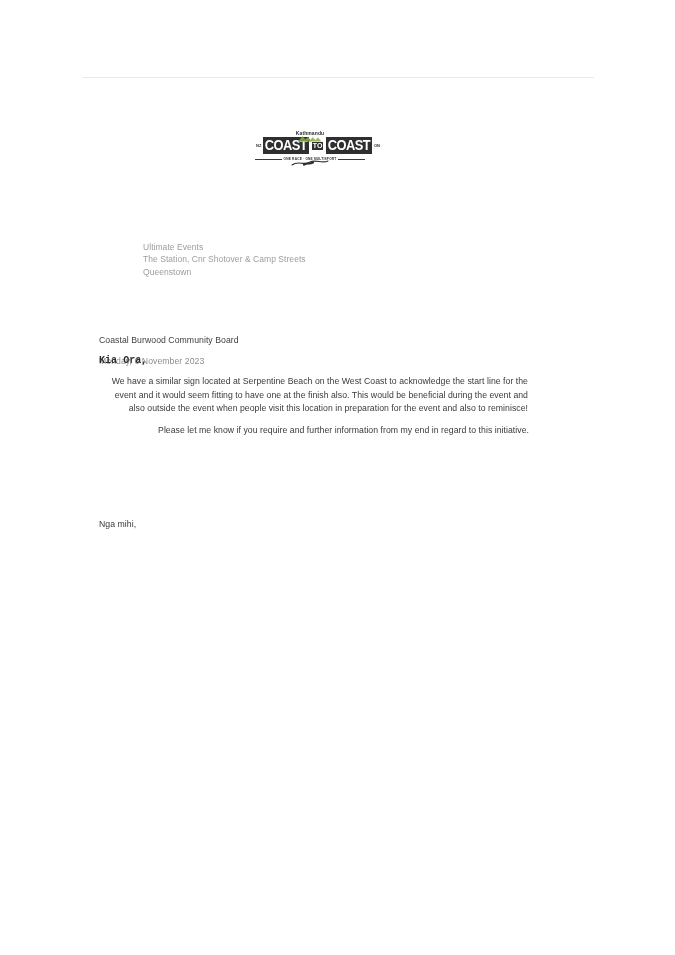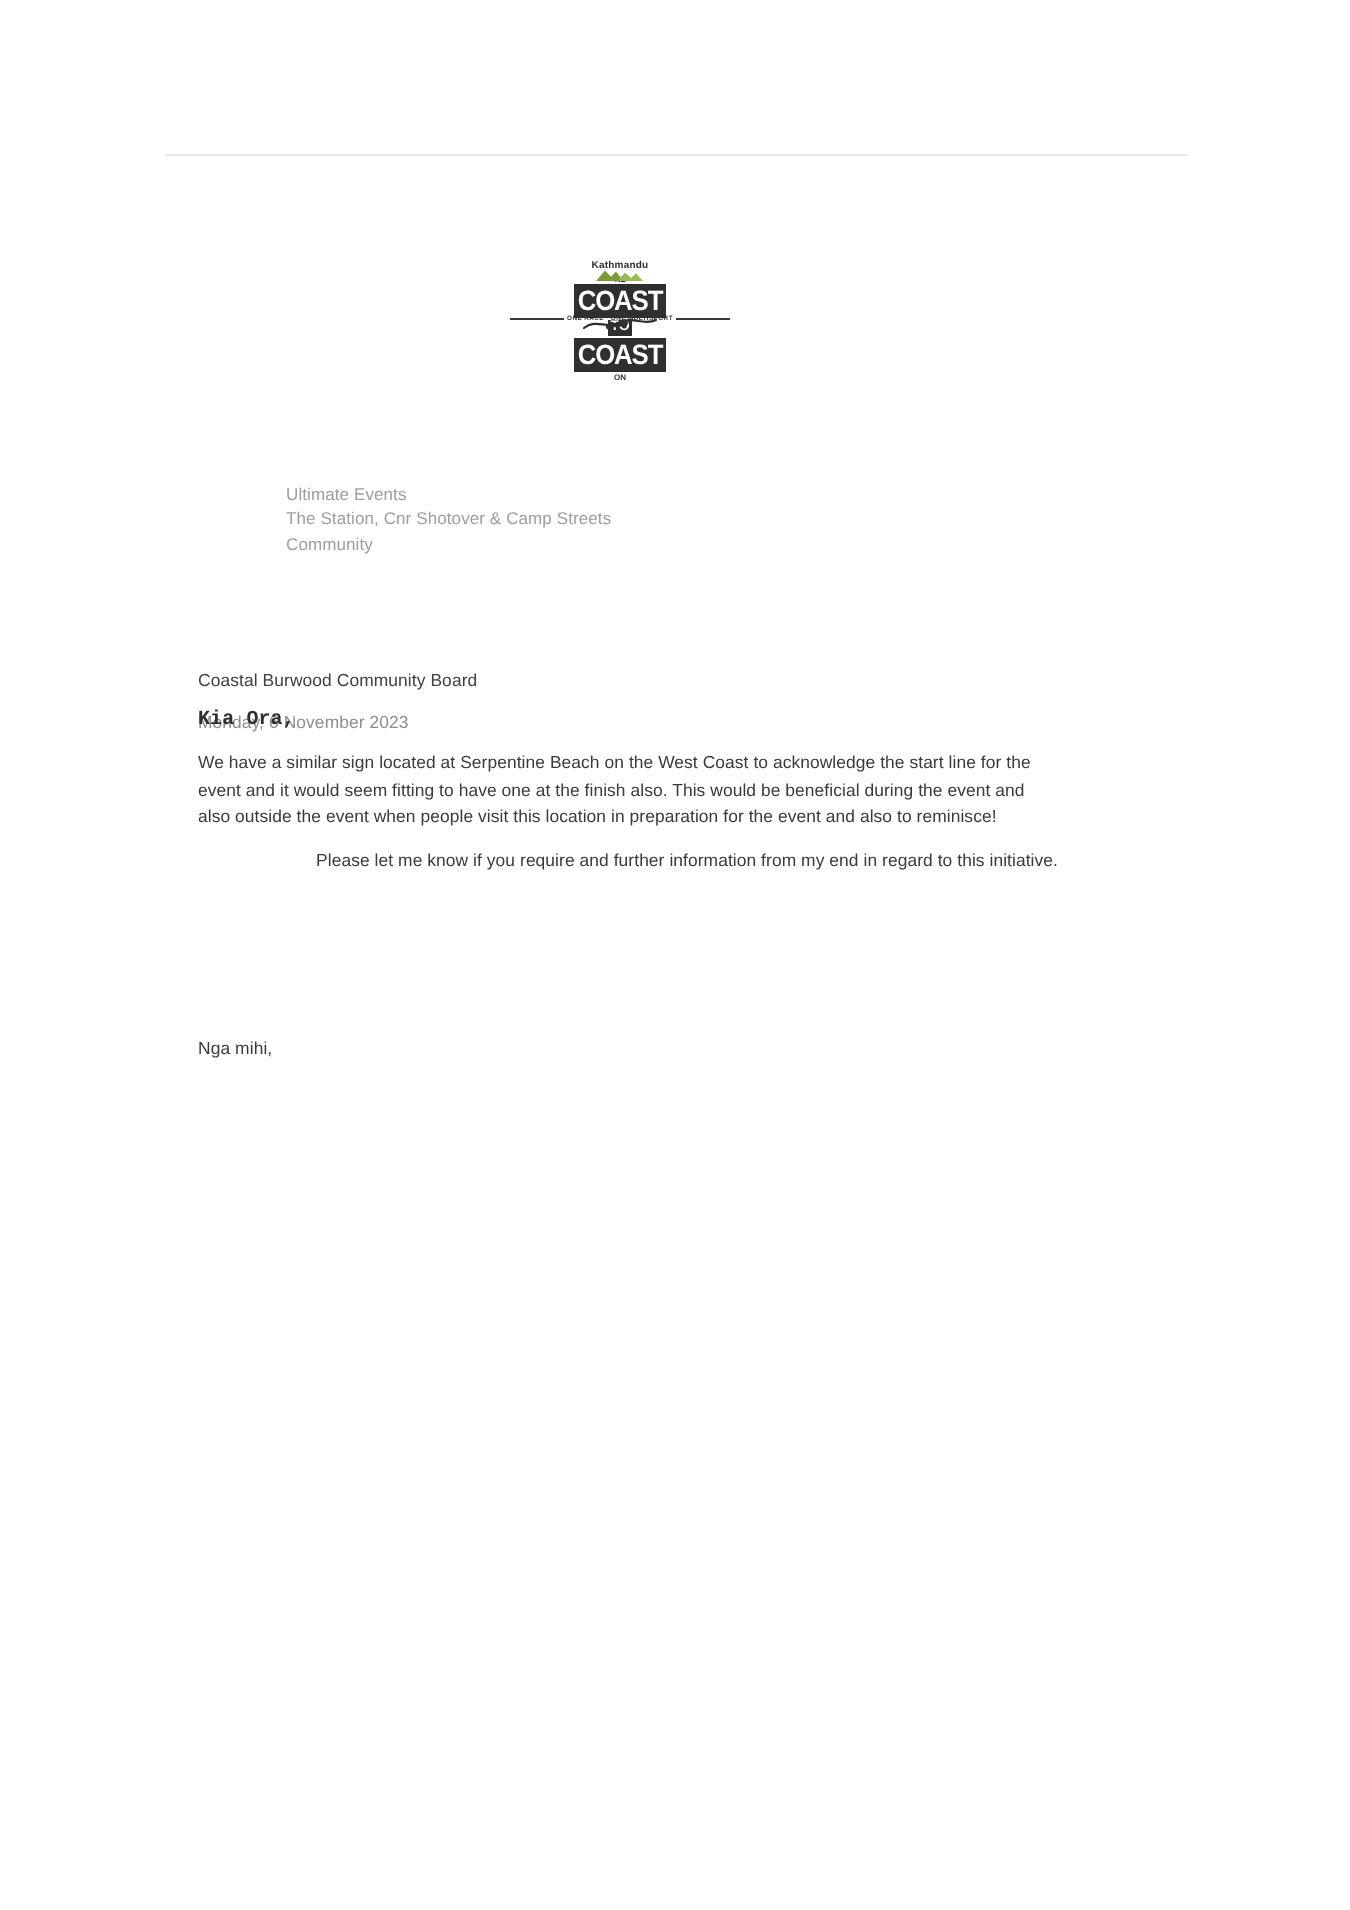--- a/index.html
+++ b/index.html
@@ -66,25 +66,24 @@
   }
   .logo-peak {
     position: absolute;
     left: 50%;
     top: 1px;
     transform: translateX(-50%);
     z-index: 2;
   }
   .logo-mainrow {
     display: flex;
-    align-items: center;
+    align-items: flex-end;
     margin-top: 1px;
     width: 108px;
     height: 17px;
-    flex-direction: column;
   }
   .logo-nz {
     font-size: 4px;
     font-weight: bold;
     color: #2f2f2f;
     align-self: center;
     width: 8px;
     text-align: center;
     line-height: 5px;
   }
@@ -205,21 +204,21 @@
     width: 430px;
   }
   .para {
     font-size: 8.7px;
     line-height: 13.6px;
     color: #3a3a3a;
     letter-spacing: 0.04px;
     margin: 0 0 8px 0;
     text-align: left;
   }
-  .para.p2 { width: 429px; }
+  .para.p2 { width: 429px; text-align: right; }
   .para.p3 { margin-top: 3px; text-align: right; }
 
   .signoff {
     position: absolute;
     left: 99px;
     top: 518px;
     font-size: 8.7px;
     line-height: 12.5px;
     color: #3a3a3a;
     letter-spacing: 0.05px;
@@ -277,21 +276,21 @@
         <span class="txt">ONE RACE · ONE MULTISPORT</span>
         <span class="bar"></span>
       </div>
 
     </div>
   </div>
 
   <div class="addr-block">
     <div class="addr-line">Ultimate Events</div>
     <div class="addr-line">The Station, Cnr Shotover &amp; Camp Streets</div>
-    <div class="addr-line">Community</div>
+    <div class="addr-line">Queenstown</div>
   </div>
 
   <div class="date-line">Monday, 6 November 2023</div>
 
   <div class="recipient-line">Coastal Burwood Community Board</div>
 
   <div class="salutation">Kia Ora,</div>
 
   <div class="body-block">
     <p class="para p2">We have a similar sign located at Serpentine Beach on the West Coast to acknowledge the start line for the event and it would seem fitting to have one at the finish also. This would be beneficial during the event and also outside the event when people visit this location in preparation for the event and also to reminisce!</p>

